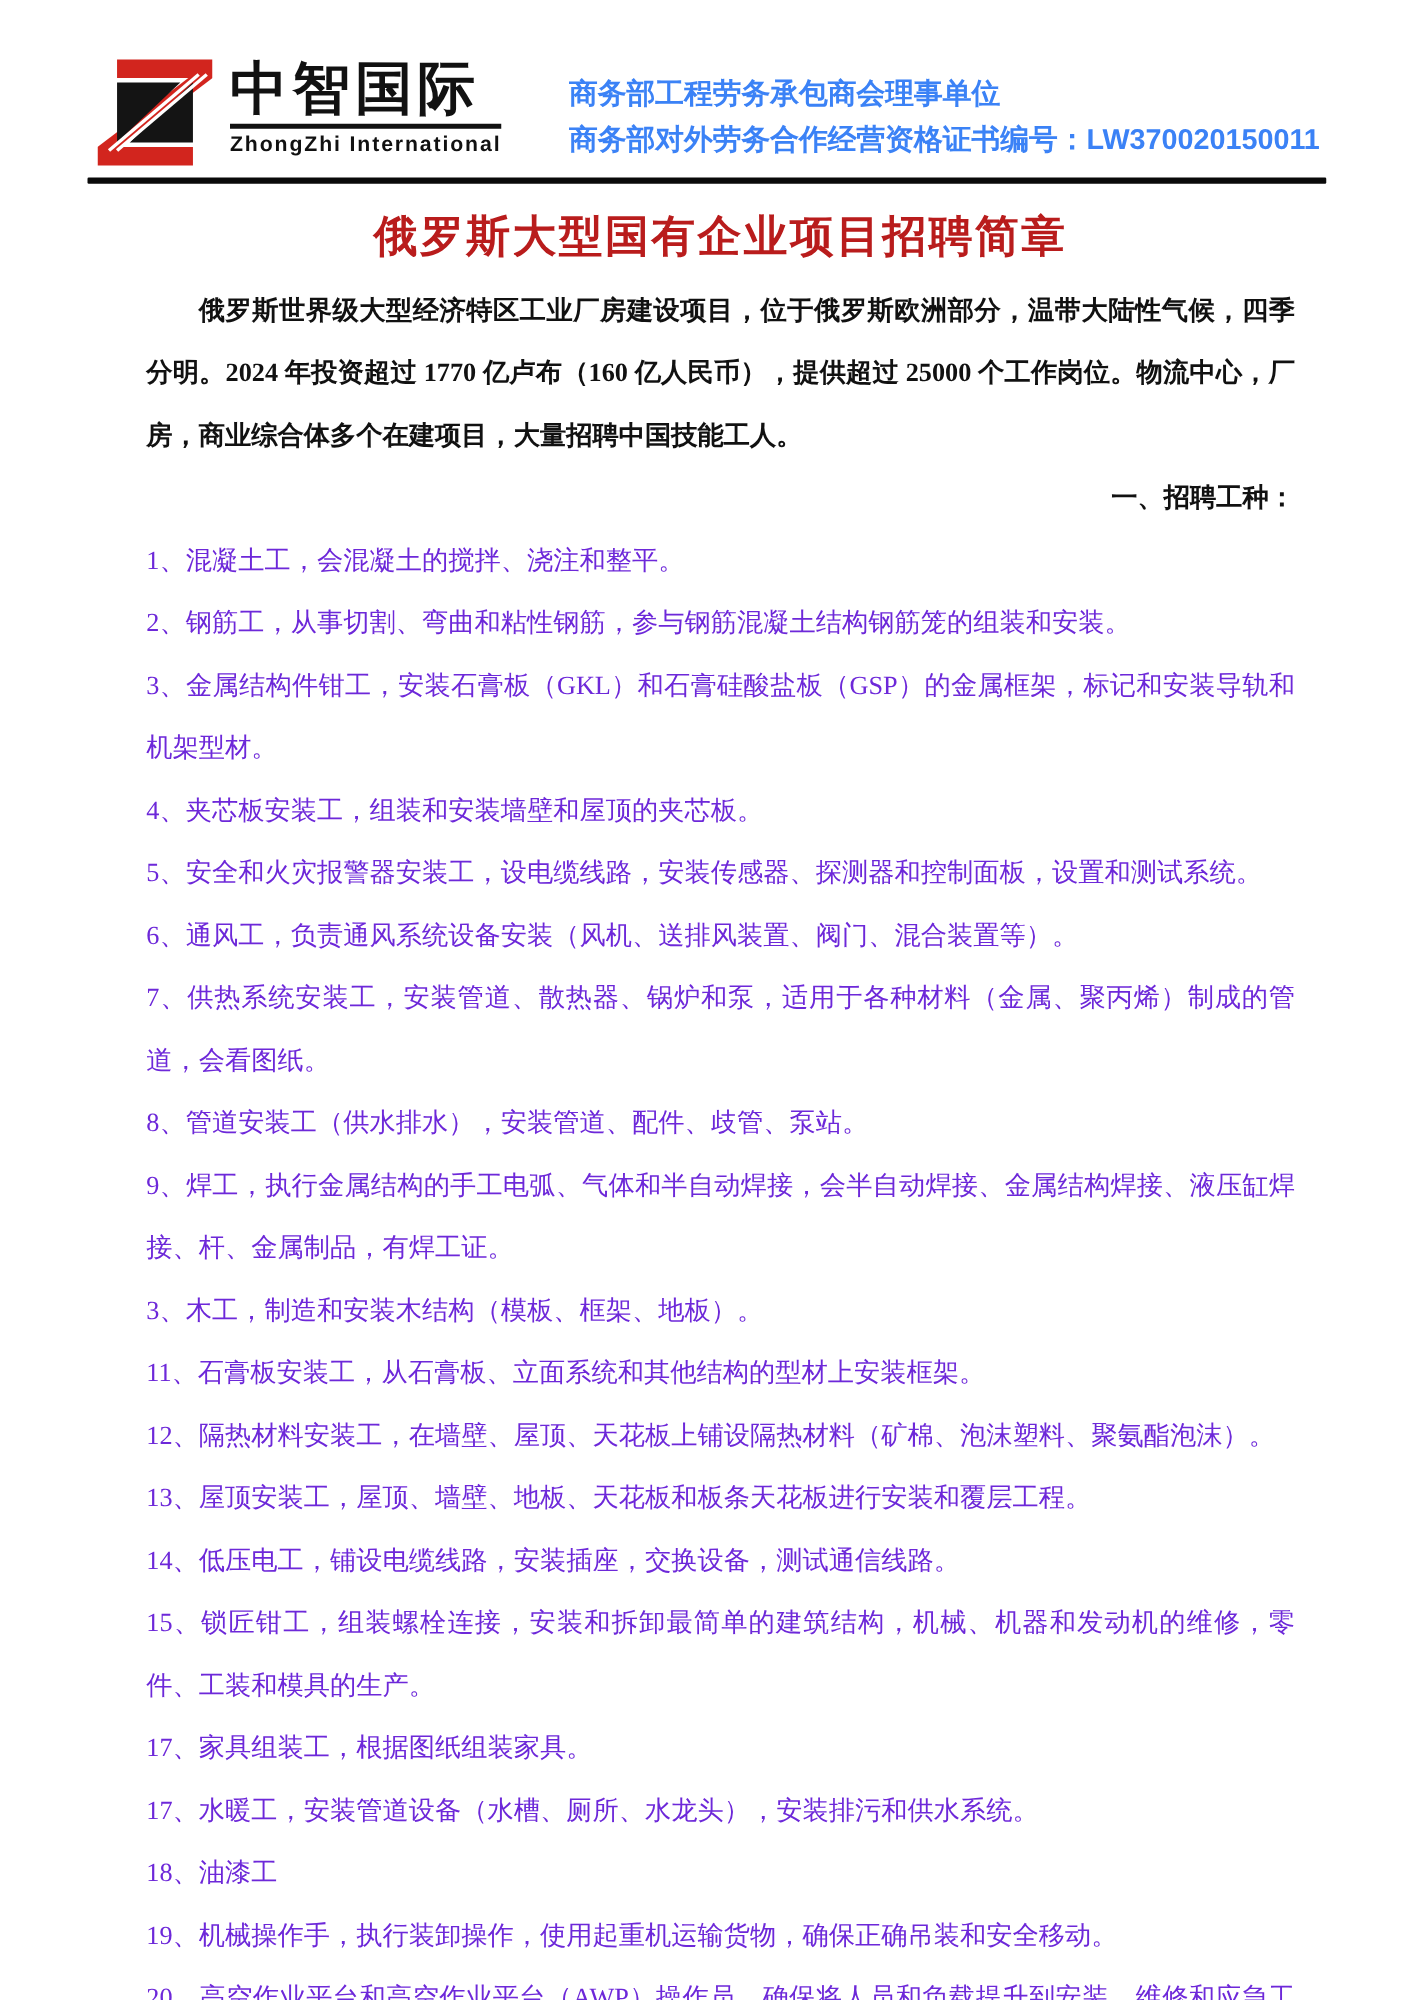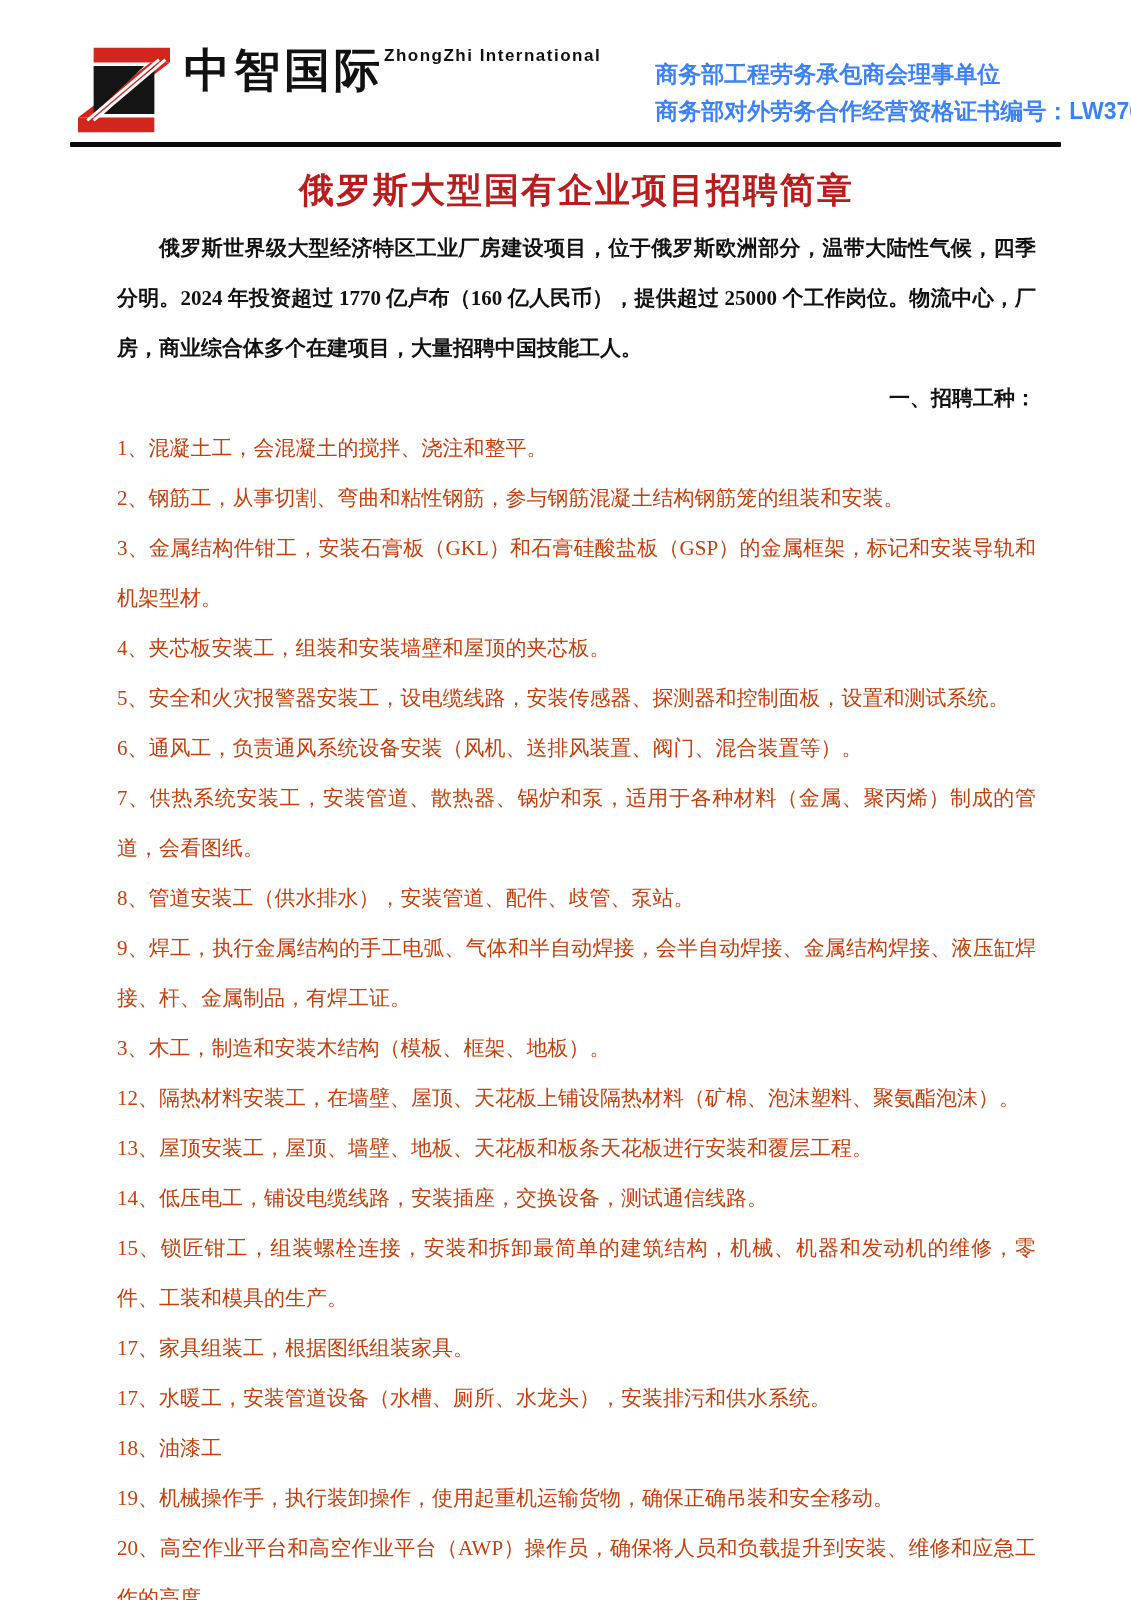--- a/index.html
+++ b/index.html
@@ -33,21 +33,21 @@
   .logo-mark {
     width: 92px;
     height: 88px;
     flex: 0 0 auto;
   }
   .logo-mark .red { fill: var(--logo-red, #d2251e); }
   .logo-mark .blk { fill: #141414; }
   .logo-text {
     margin-left: 14px;
     display: flex;
-    flex-direction: row;
+    flex-direction: column;
   }
   .logo-zh {
     font-family: "Liberation Sans", "DejaVu Sans", sans-serif;
     font-weight: 900;
     font-size: 46px;
     line-height: 1.05;
     letter-spacing: 4px;
     color: #111;
     white-space: nowrap;
   }
@@ -102,21 +102,21 @@
     font-weight: bold;
     color: #111;
     text-indent: 2em;
     text-align: justify;
   }
   .section-heading {
     font-weight: bold;
     color: #111;
   }
   .job-item {
-    color: #c2410c;
+    color: #6d28d9;
     text-align: justify;
     font-family: Liberation Serif, serif;
   }
 </style>
 </head>
 <body>
 
 <div class="page">
 
   <div class="letterhead">
@@ -155,20 +155,21 @@
       <p class="job-item">1、混凝土工，会混凝土的搅拌、浇注和整平。</p>
       <p class="job-item">2、钢筋工，从事切割、弯曲和粘性钢筋，参与钢筋混凝土结构钢筋笼的组装和安装。</p>
       <p class="job-item">3、金属结构件钳工，安装石膏板（GKL）和石膏硅酸盐板（GSP）的金属框架，标记和安装导轨和机架型材。</p>
       <p class="job-item">4、夹芯板安装工，组装和安装墙壁和屋顶的夹芯板。</p>
       <p class="job-item">5、安全和火灾报警器安装工，设电缆线路，安装传感器、探测器和控制面板，设置和测试系统。</p>
       <p class="job-item">6、通风工，负责通风系统设备安装（风机、送排风装置、阀门、混合装置等）。</p>
       <p class="job-item">7、供热系统安装工，安装管道、散热器、锅炉和泵，适用于各种材料（金属、聚丙烯）制成的管道，会看图纸。</p>
       <p class="job-item">8、管道安装工（供水排水），安装管道、配件、歧管、泵站。</p>
       <p class="job-item">9、焊工，执行金属结构的手工电弧、气体和半自动焊接，会半自动焊接、金属结构焊接、液压缸焊接、杆、金属制品，有焊工证。</p>
       <p class="job-item">3、木工，制造和安装木结构（模板、框架、地板）。</p>
+      <p class="job-item">11、石膏板安装工，从石膏板、立面系统和其他结构的型材上安装框架。</p>
       <p class="job-item">12、隔热材料安装工，在墙壁、屋顶、天花板上铺设隔热材料（矿棉、泡沫塑料、聚氨酯泡沫）。</p>
       <p class="job-item">13、屋顶安装工，屋顶、墙壁、地板、天花板和板条天花板进行安装和覆层工程。</p>
       <p class="job-item">14、低压电工，铺设电缆线路，安装插座，交换设备，测试通信线路。</p>
       <p class="job-item">15、锁匠钳工，组装螺栓连接，安装和拆卸最简单的建筑结构，机械、机器和发动机的维修，零件、工装和模具的生产。</p>
       <p class="job-item">17、家具组装工，根据图纸组装家具。</p>
       <p class="job-item">17、水暖工，安装管道设备（水槽、厕所、水龙头），安装排污和供水系统。</p>
       <p class="job-item">18、油漆工</p>
       <p class="job-item">19、机械操作手，执行装卸操作，使用起重机运输货物，确保正确吊装和安全移动。</p>
       <p class="job-item">20、高空作业平台和高空作业平台（AWP）操作员，确保将人员和负载提升到安装、维修和应急工作的高度。</p>
     </div>

